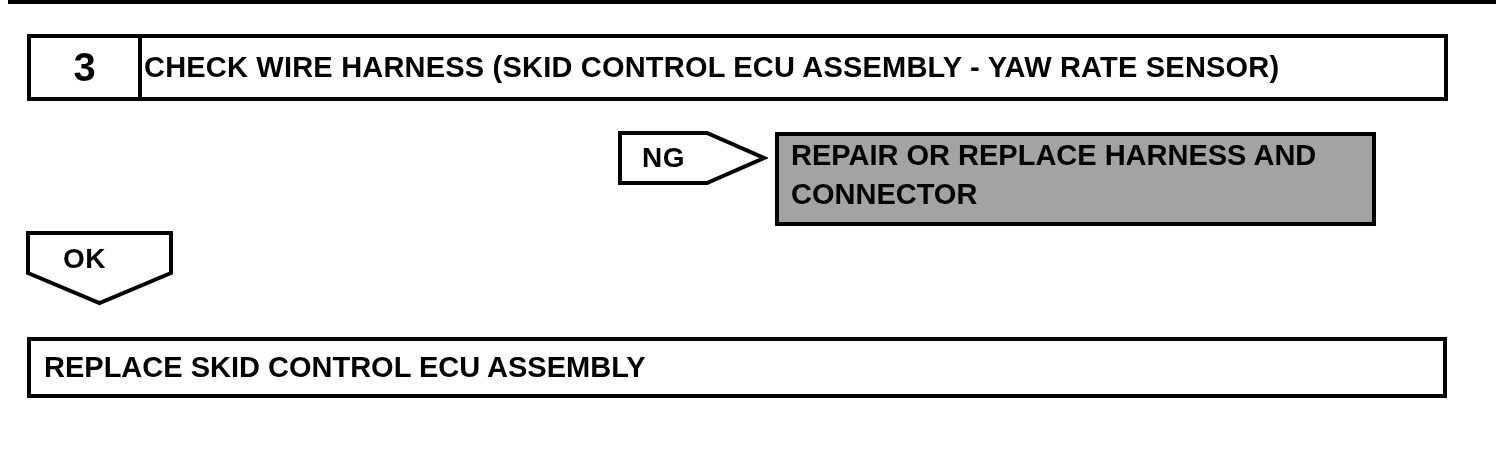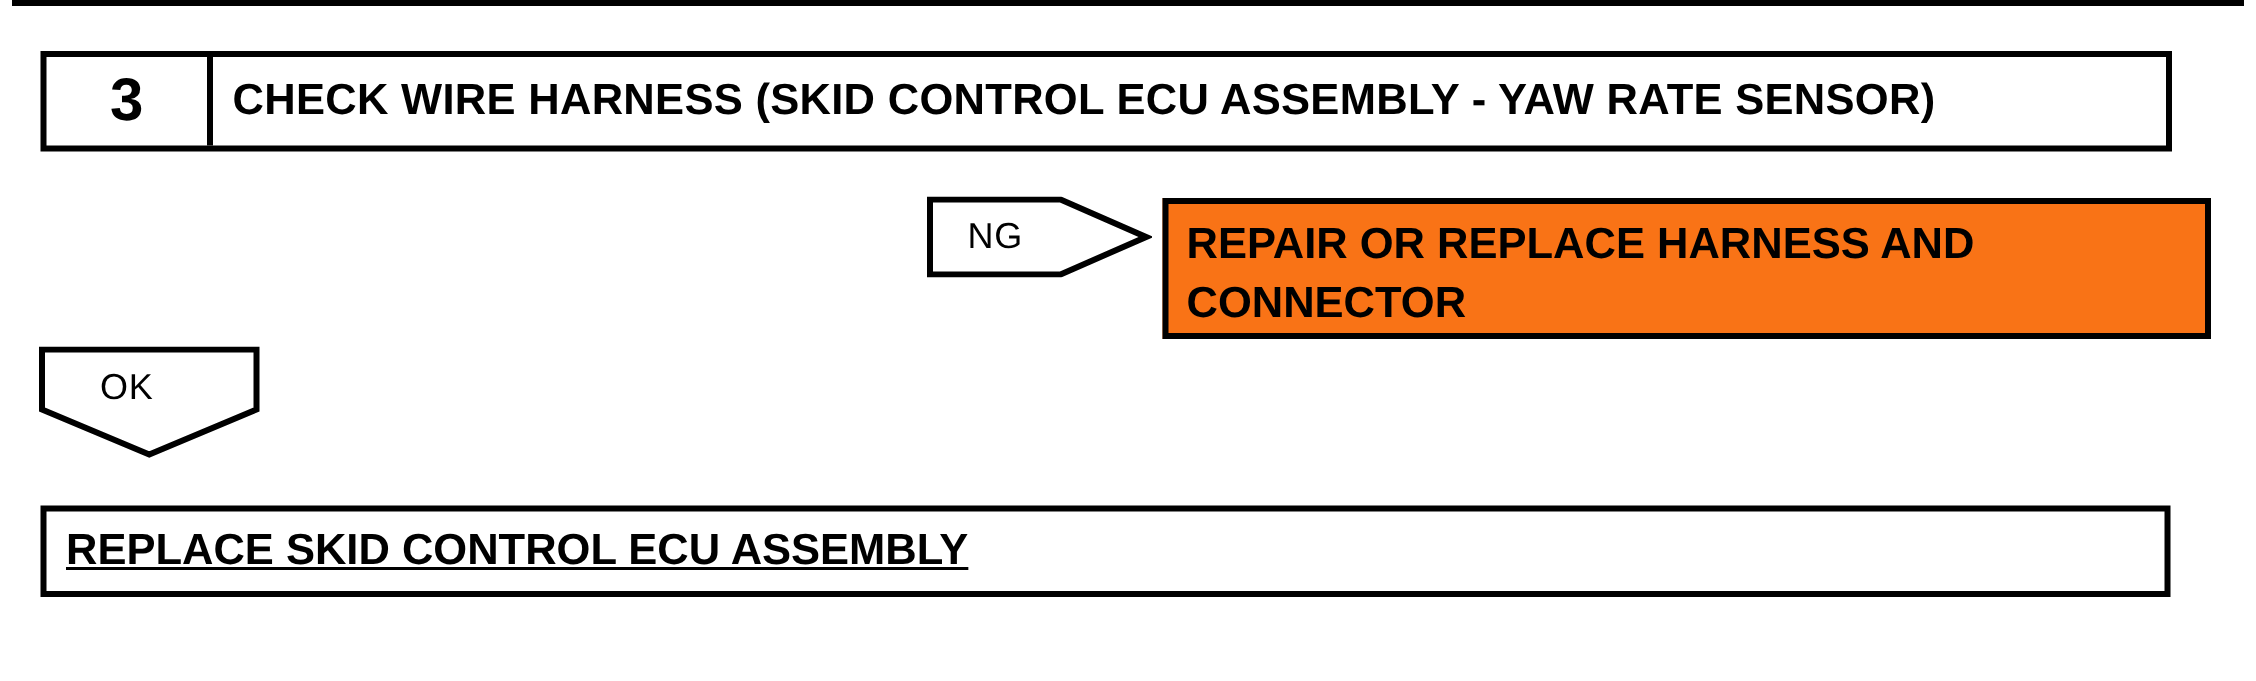--- a/index.html
+++ b/index.html
@@ -31,57 +31,56 @@
   .step-number-cell {
     width: 111px;
     border-right: 4px solid #000000;
     box-sizing: border-box;
     display: flex; align-items: center; justify-content: center;
     font-size: 40px; font-weight: bold;
   }
   .step-title-cell {
     flex: 1;
     display: flex; align-items: center;
-    padding-left: 13px;
+    padding-left: 2px;
     font-size: 29px; font-weight: bold;
     letter-spacing: 0.2px;
     white-space: nowrap;
     overflow: hidden;
     text-align: center;
   }
 
   .arrow-shape { display: block; }
 
   .branch-label {
     display: flex; align-items: center; justify-content: center;
-    font-size: 24px; font-weight: normal;
+    font-size: 28px; font-weight: bold;
     letter-spacing: 0.5px;
   }
   .ng-label { left: 620px; top: 133px; width: 87px; height: 50px; }
   .ok-label { left: 13px;  top: 237px; width: 143px; height: 44px; }
 
   .ng-result-box {
-    left: 775px; top: 132px; width: 699px; height: 94px;
+    left: 775px; top: 132px; width: 601px; height: 94px;
     border: 4px solid #000000;
-    display: flex; align-items: flex-end;
+    display: flex; align-items: flex-start;
     padding: 0 34px 0 12px;
     font-size: 29px; font-weight: bold;
     line-height: 39px;
-    background: #f97316;
+    background: #a3a3a3;
   }
 
   .ok-result-box {
     left: 27px; top: 337px; width: 1420px; height: 61px;
     border: 4px solid #000000;
     display: flex; align-items: center;
     padding-left: 13px;
     font-size: 29px; font-weight: bold;
     white-space: nowrap;
     background: #ffffff;
-    text-decoration: underline;
   }
 </style>
 </head>
 <body>
 
 <div class="abs top-rule"></div>
 
 <div class="abs step-box">
   <div class="step-number-cell">3</div>
   <div class="step-title-cell">CHECK WIRE HARNESS (SKID CONTROL ECU ASSEMBLY - YAW RATE SENSOR)</div>

